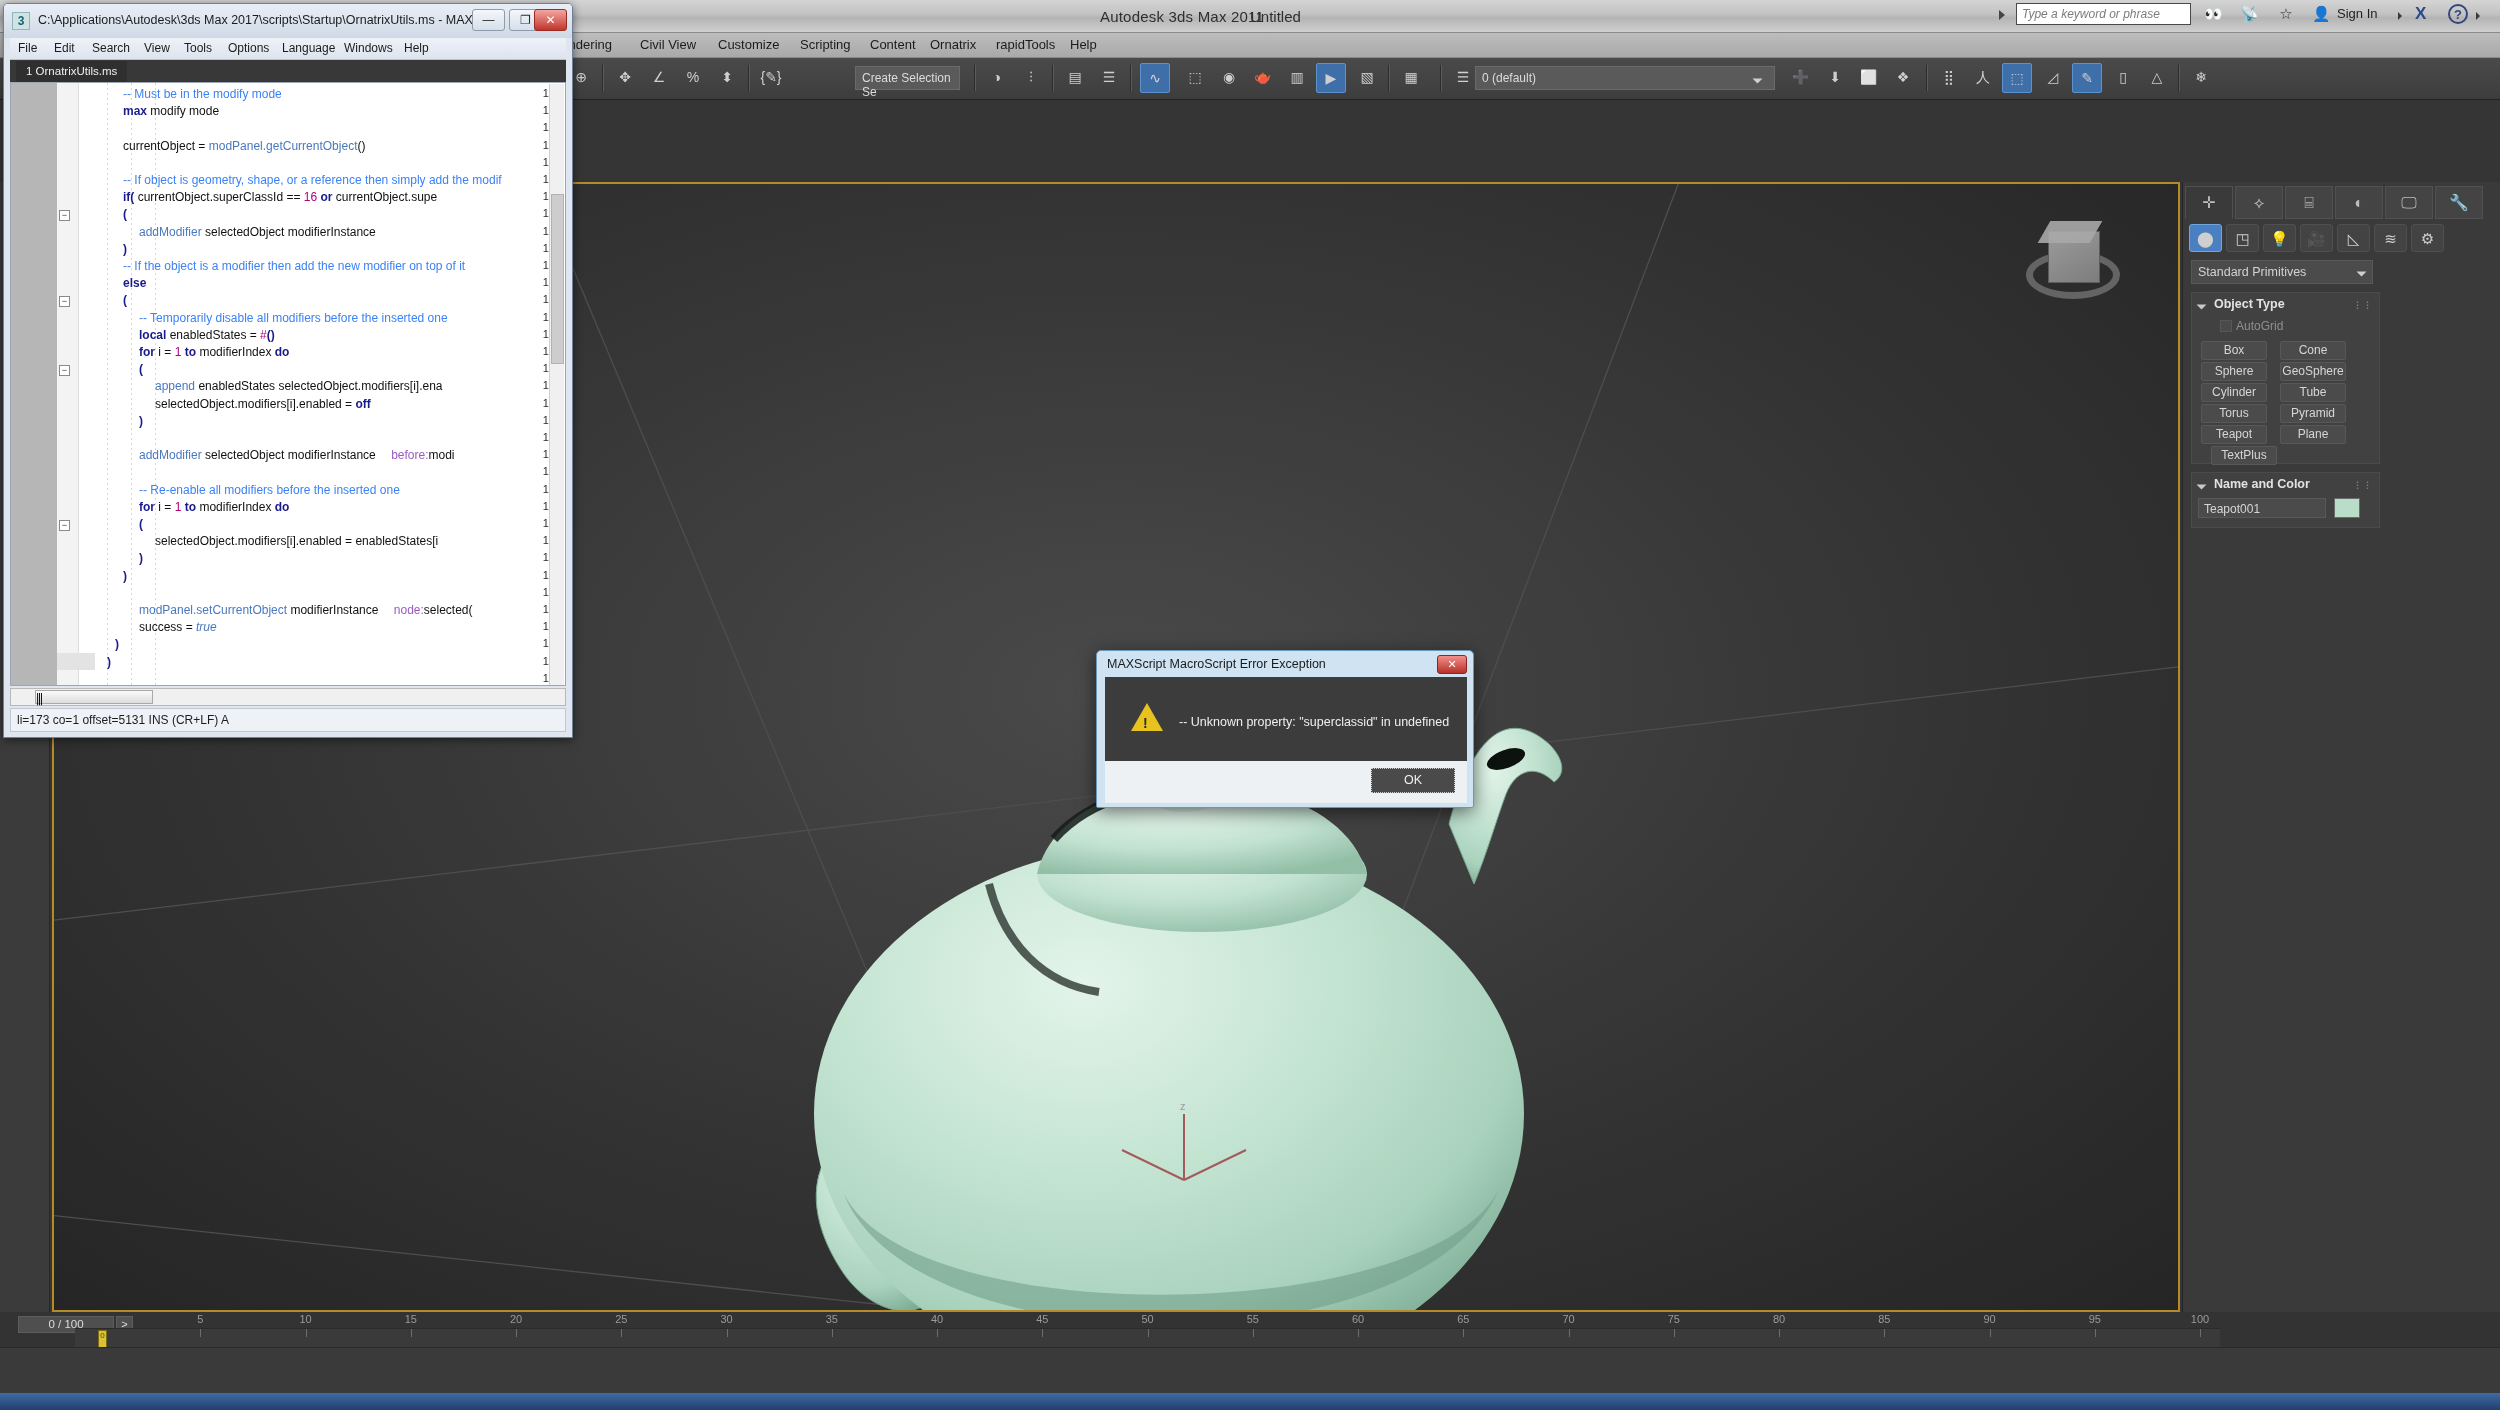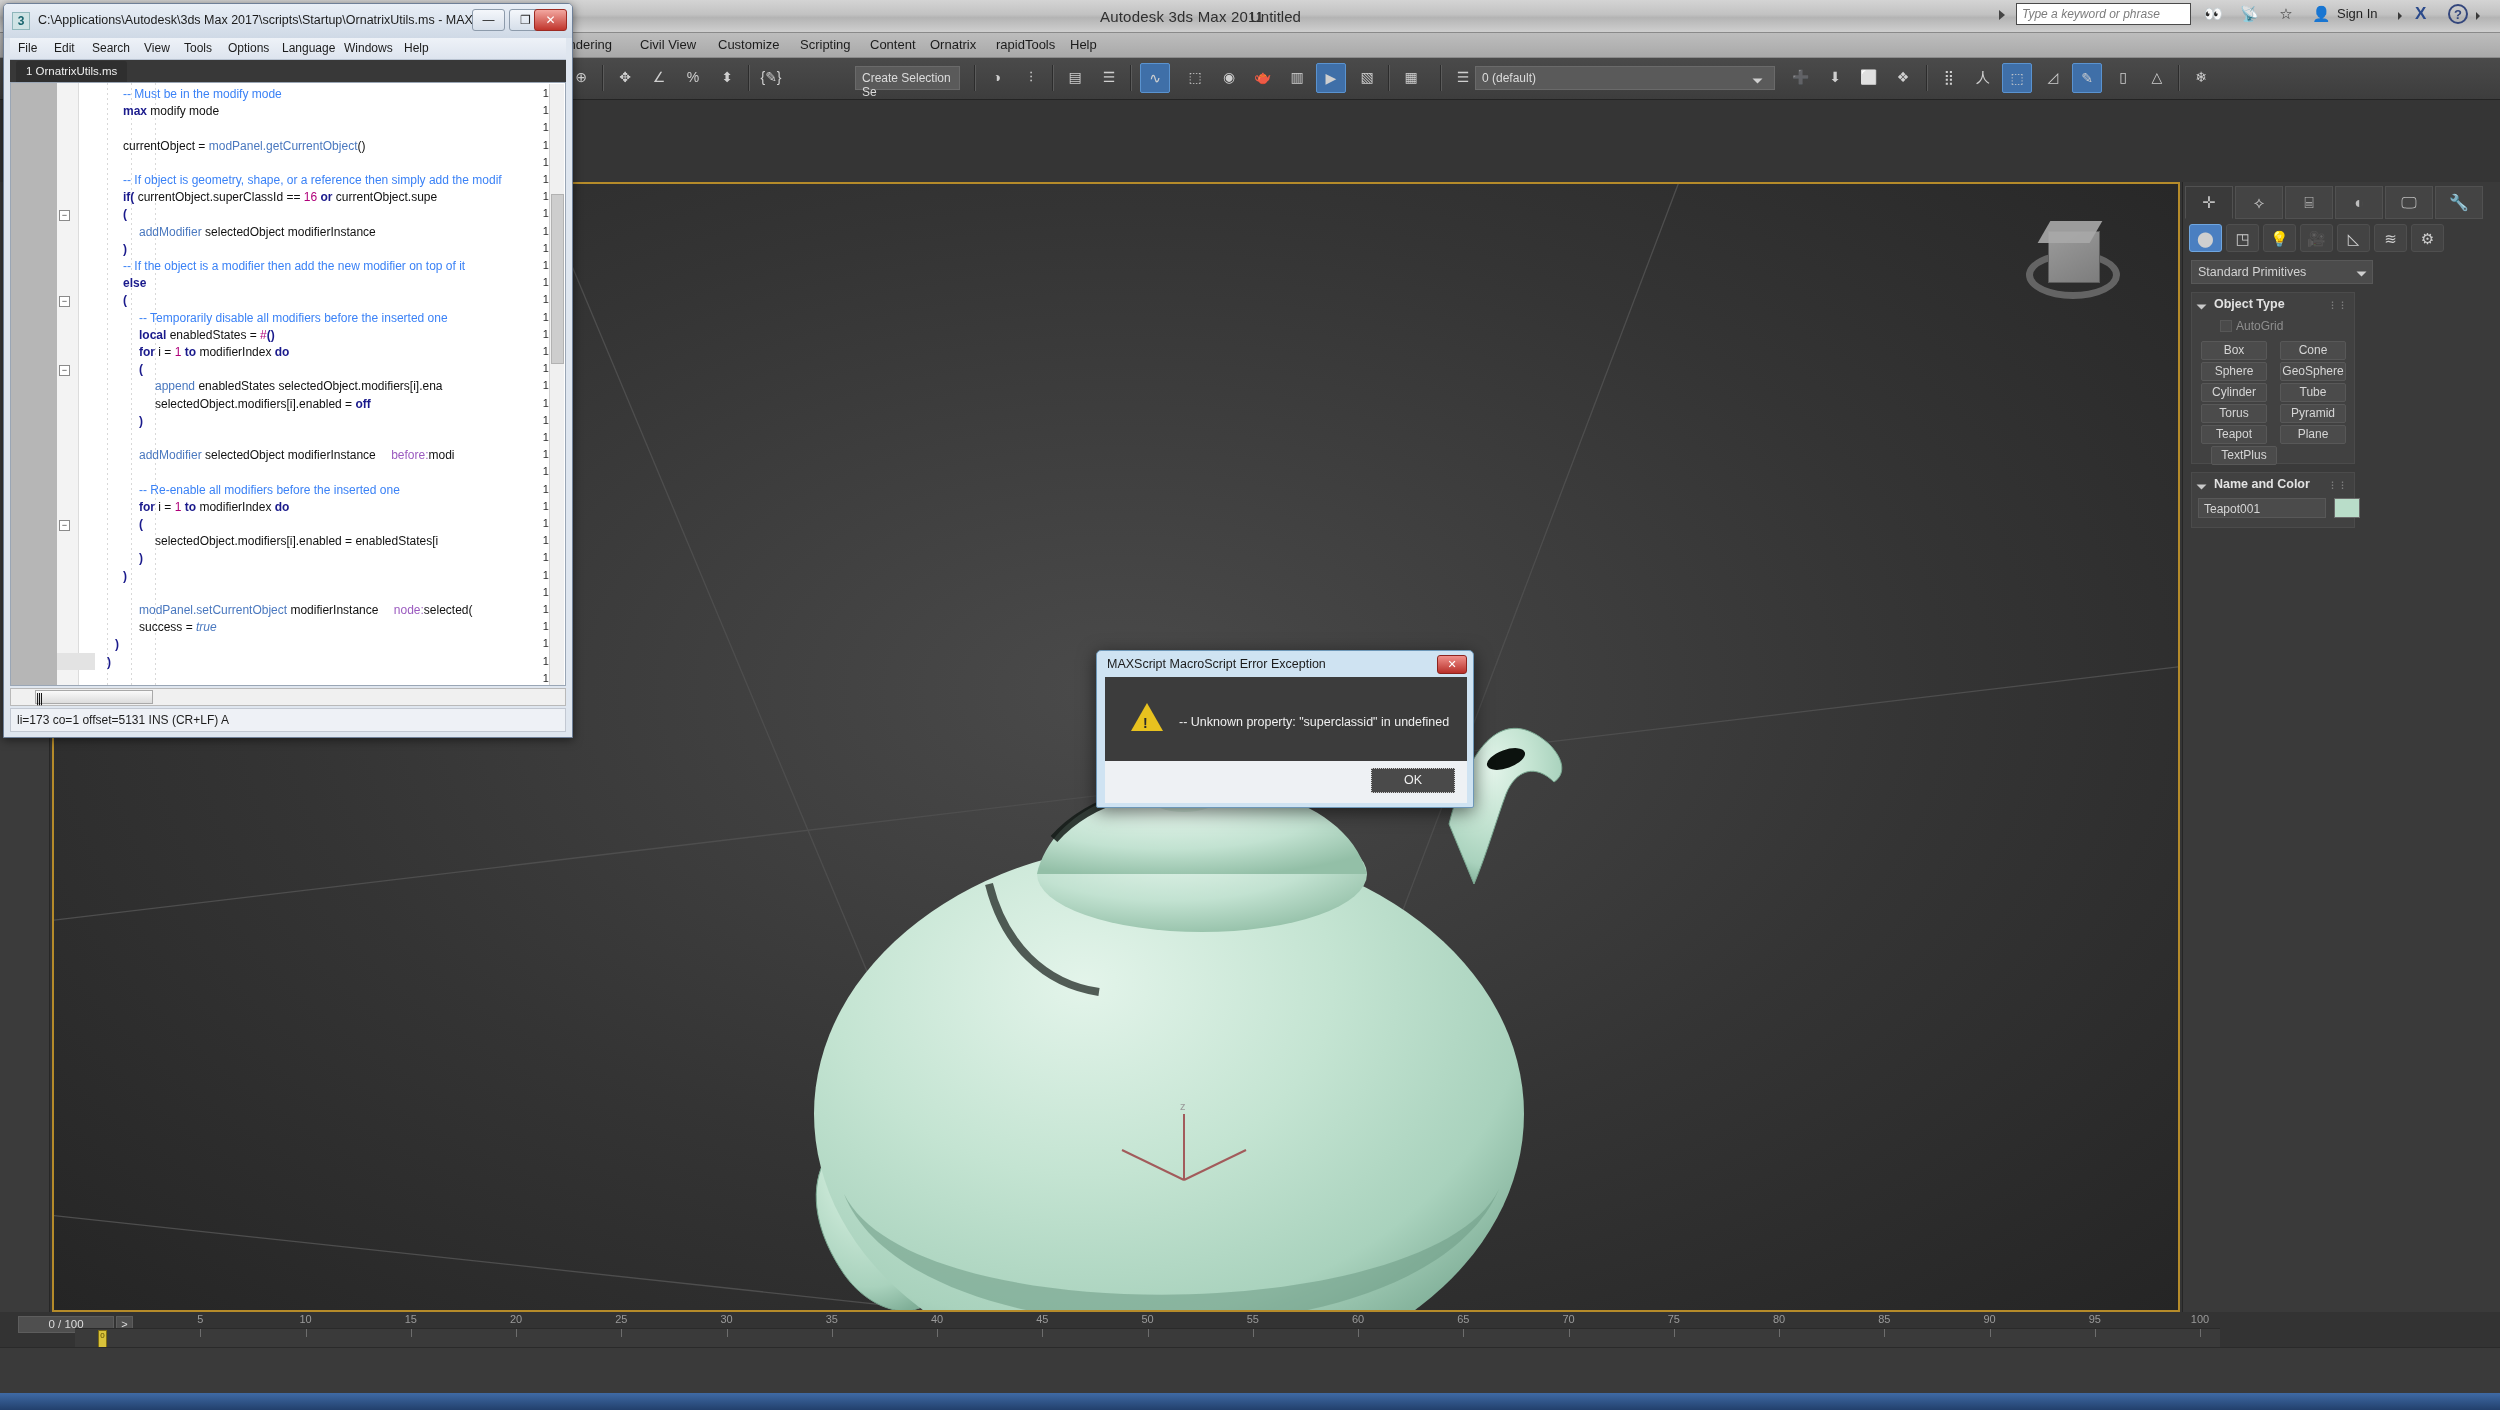--- a/index.html
+++ b/index.html
@@ -85,21 +85,21 @@
   .cp-tabrow { position:absolute; left:2px; top:4px; width:314px; height:33px;}
   .cp-tab { position:absolute; top:0; width:48px; height:33px; background:#444; border:1px solid #515151;
      color:#bdbdbd; font-size:16px; text-align:center; line-height:31px;}
   .cp-tab.act { background:#3a3a3a; border-bottom-color:#3a3a3a; }
   .cp-subrow { position:absolute; left:6px; top:42px; width:310px; height:30px;}
   .cp-sub { position:absolute; top:0; width:33px; height:28px; border-radius:3px; color:#cfcfcf;
      font-size:15px; text-align:center; line-height:27px; background:#434343; border:1px solid #4f4f4f;}
   .cp-sub.act { background:#4a7fc1; border-color:#6fa6e0; }
   .cp-combo { position:absolute; left:8px; top:78px; width:182px; height:24px; background:#4b4b4b;
      border:1px solid #585858; color:#d2d2d2; font-size:12.5px; padding:4px 6px;}
-  .rollout { position:absolute; left:8px; width:164px; background:#414141; border:1px solid #4b4b4b;}
+  .rollout { position:absolute; left:8px; width:189px; background:#414141; border:1px solid #4b4b4b;}
   .ro-head { height:22px; color:#e2e2e2; font-size:12.5px; font-weight:bold; padding:4px 0 0 22px;}
   .ro-tri { position:absolute; left:7px; top:9px; width:0;height:0;
      border-left:5px solid #c9c9c9;border-top:5px solid transparent;border-bottom:5px solid transparent;
      transform:rotate(90deg);}
   .ro-grip { position:absolute; right:6px; top:7px; font-size:9px; color:#7d7d7d; letter-spacing:1px;}
   .objbtn { position:absolute; width:66px; height:19px; background:#4b4b4b; border:1px solid #585858;
      color:#d6d6d6; font-size:12px; text-align:center; line-height:17px; border-radius:2px;}
   .autogrid { position:absolute; left:44px; top:26px; font-size:12px; color:#8f8f8f;}
   .agbox { position:absolute; left:28px; top:27px; width:12px; height:12px; background:#4a4a4a; border:1px solid #575757;}
   .namefield { position:absolute; left:6px; top:25px; width:128px; height:20px; background:#4b4b4b;

